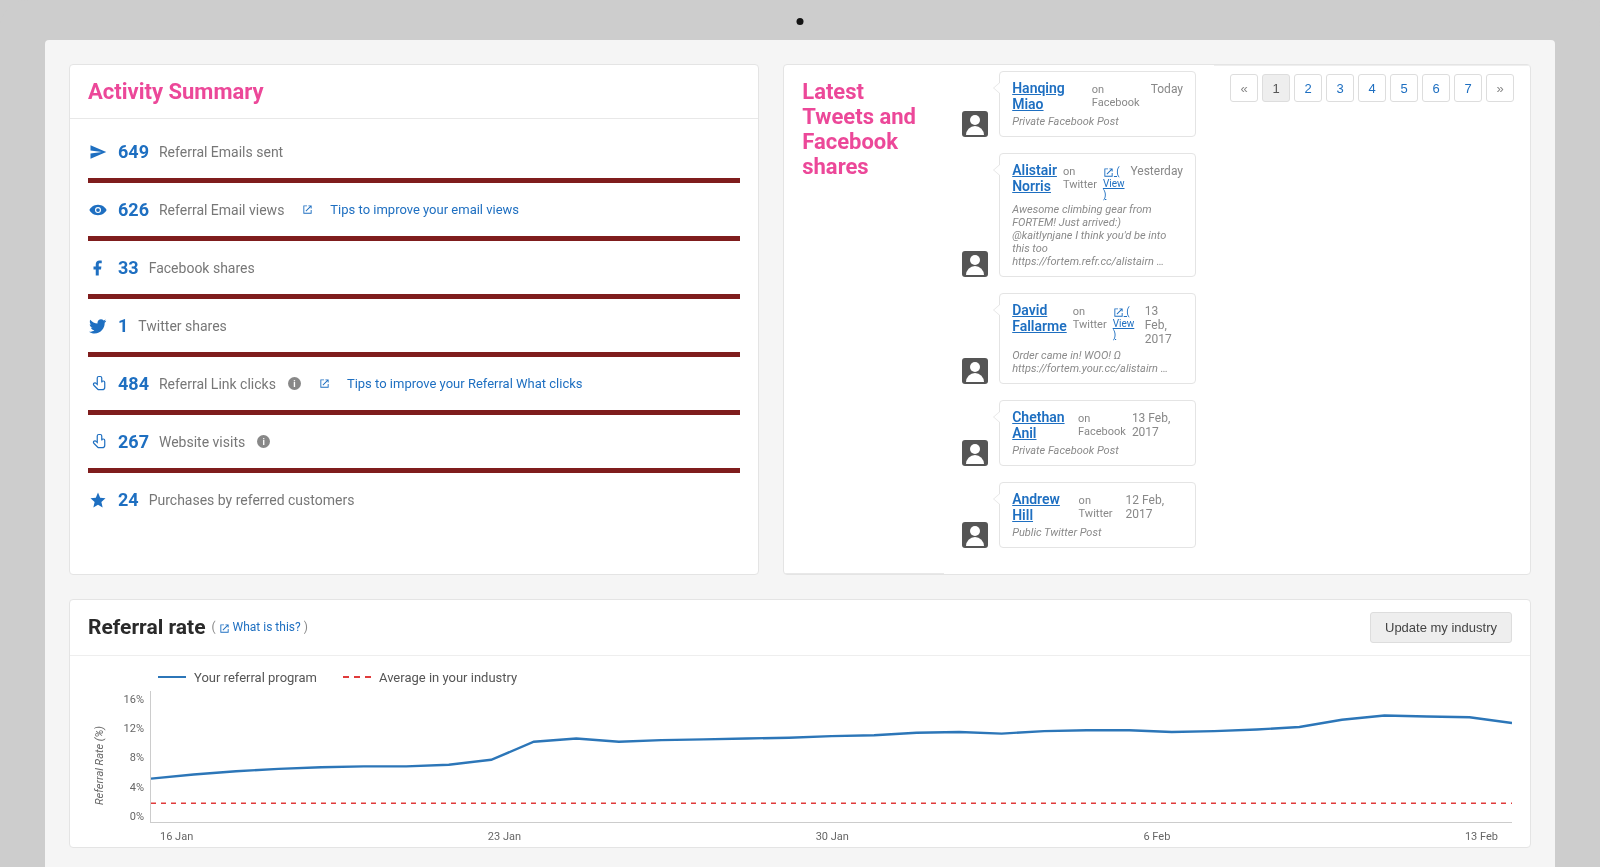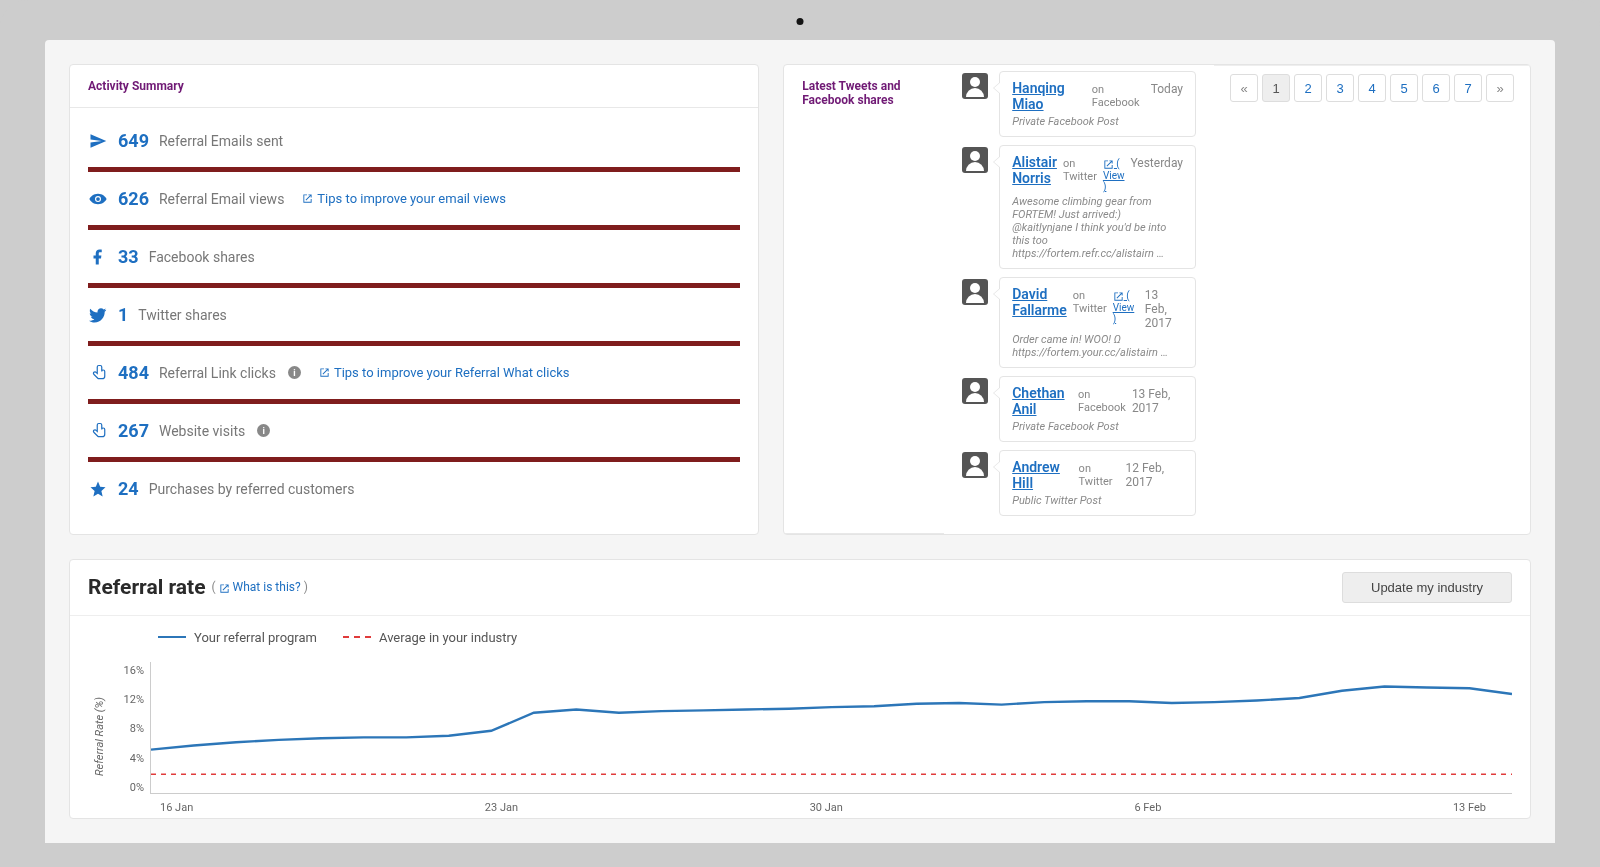--- a/index.html
+++ b/index.html
@@ -40,23 +40,23 @@
   .panel {
     background: #fff;
     border: 1px solid #e4e4e4;
     border-radius: 4px;
   }
   .panel-left { flex: 1 1 48%; }
   .panel-right { flex: 1 1 52%; display:flex; }
   .panel-header {
     padding: 14px 18px;
     border-bottom: 1px solid #e8e8e8;
-    font-size: 12px;
+    font-size: 22px;
     font-weight: 700;
-    color: #701a75;
+    color: #ec4899;
   }
   .panel-body { padding: 6px 18px 10px 18px; flex:1; }
 
   
   .arow {
     display: flex;
     align-items: center;
     gap: 10px;
     padding: 16px 0;
     border-bottom: 5px solid #7f1d1d;
@@ -86,30 +86,30 @@
     align-items:center;justify-content:center;
     font-weight:700;
     margin-left:2px;
   }
   .tip-link {
     color:#1e6fc1;
     font-size:13px;
     margin-left:8px;
     display:inline-flex;
     align-items:center;
-    gap:4px;
+    gap:17px;
     text-decoration:none;
   }
 
   
   .feed-item {
     display:flex;
     gap:11px;
-    margin-bottom:8px;
-    align-items:flex-start;
+    margin-bottom:16px;
+    align-items:flex-end;
   }
   .avatar {
     width:26px;height:26px;
     background:#555;
     border-radius:3px;
     flex-shrink:0;
     margin-top:2px;
     position:relative;
   }
   .avatar::before{
@@ -189,43 +189,43 @@
     display:flex;align-items:center;
     padding:12px 18px;
     border-bottom:1px solid #eee;
   }
   .bp-title{font-size:21px;font-weight:700;color:#2a2a2a;}
   .bp-help{font-size:12px;color:#888;margin-left:6px;}
   .bp-help a{color:#1e6fc1;text-decoration:none;}
   .bp-btn{
     margin-left:auto;
     background:#eee;border:1px solid #ddd;border-radius:3px;
-    padding:7px 28px;font-size:13px;color:#444;cursor:pointer;text-align:right;
+    padding:7px 14px;font-size:13px;color:#444;cursor:pointer;text-align:right;
   }
 
   .chart-area{padding:14px 18px 6px 18px;}
-  .legend{display:flex;gap:26px;padding-left:70px;margin-bottom:17px;font-size:13px;color:#555;}
+  .legend{display:flex;gap:26px;padding-left:70px;margin-bottom:6px;font-size:13px;color:#555;}
   .lg{display:inline-flex;align-items:center;gap:8px;}
   .lg .swatch{width:28px;height:0;border-top:2px solid;}
   .lg .swatch.blue{border-color:#2c76b8;}
   .lg .swatch.red{border-color:#e03b3b;border-top-style:dashed;}
 
   .chart-wrap{position:relative;height:150px;display:flex;}
   .ylab{
     writing-mode:vertical-rl;transform:rotate(180deg);
     font-size:11px;font-style:italic;color:#666;
     display:flex;align-items:center;justify-content:center;
     width:22px;
   }
   .yaxis{
     display:flex;flex-direction:column;justify-content:space-between;
     width:40px;text-align:right;font-size:11px;color:#666;padding:2px 6px 18px 0;
   }
   .plot{flex:1;position:relative;border-left:1px solid #ccc;border-bottom:1px solid #ccc;margin-bottom:18px;}
-  .xaxis{position:absolute;left:62px;right:16px;bottom:-2px;display:flex;justify-content:space-between;font-size:11px;color:#666;padding:0 10px;}
+  .xaxis{position:absolute;left:62px;right:4px;bottom:-2px;display:flex;justify-content:space-between;font-size:11px;color:#666;padding:0 10px;}
   svg.lines{position:absolute;inset:0;width:100%;height:100%;}
 
   
   .isvg{width:18px;height:18px;vertical-align:middle;fill:currentColor;}
   .ext-icon{width:11px;height:11px;}
 </style>
 </head>
 <body>
 
 <div class="device-frame">

